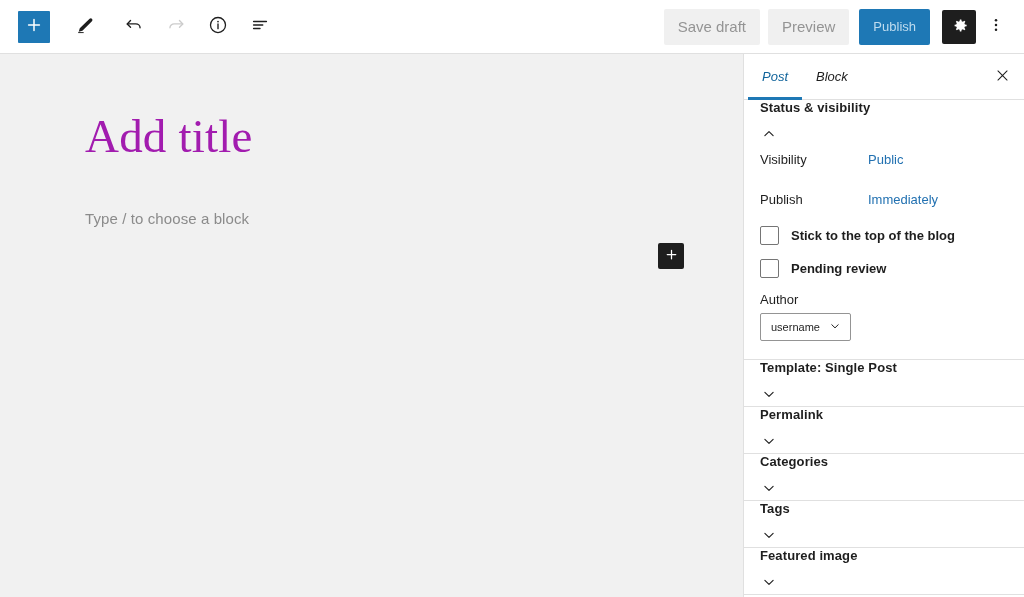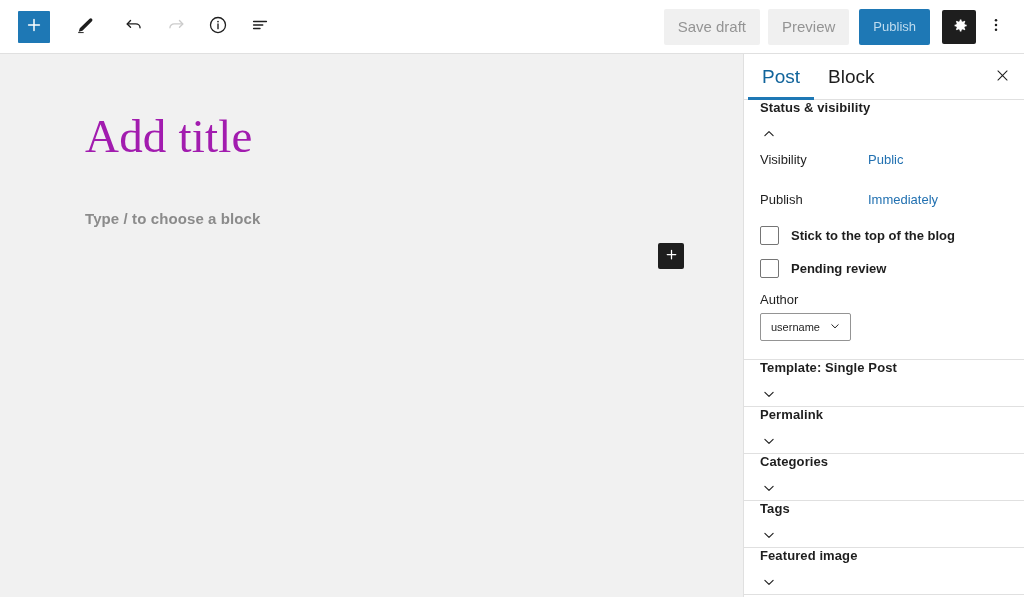--- a/index.html
+++ b/index.html
@@ -168,21 +168,20 @@
     letter-spacing: 0.2px;
   }
   .block-placeholder {
     font-family: "Liberation Sans", sans-serif;
     font-size: 15px;
     color: #8b8b8b;
     padding: 0 0 0 85px;
     margin: 47px 0 0 0;
     cursor: text;
     letter-spacing: 0.1px;
-    font-weight: bold;
   }
   .block-inserter {
     position: absolute;
     left: 658px;
     top: 189px;
     width: 26px;
     height: 26px;
     background: #1e1e1e;
     display: flex;
     align-items: center;
@@ -209,27 +208,28 @@
     display: flex;
     align-items: stretch;
     border-bottom: 1px solid #e0e0e0;
     position: relative;
     padding-left: 4px;
   }
   .tab {
     padding: 0 14px;
     display: flex;
     align-items: center;
-    font-size: 19px;
+    font-size: 13px;
     color: #1e1e1e;
     cursor: pointer;
     background: transparent;
     border: none;
     font-family: "Liberation Sans", sans-serif;
     position: relative;
+    font-style: italic;
   }
   .tab.active {
     color: #11649b;
     font-weight: 400;
   }
   .tab.active::after {
     content: "";
     position: absolute;
     left: 0;
     right: 0;

